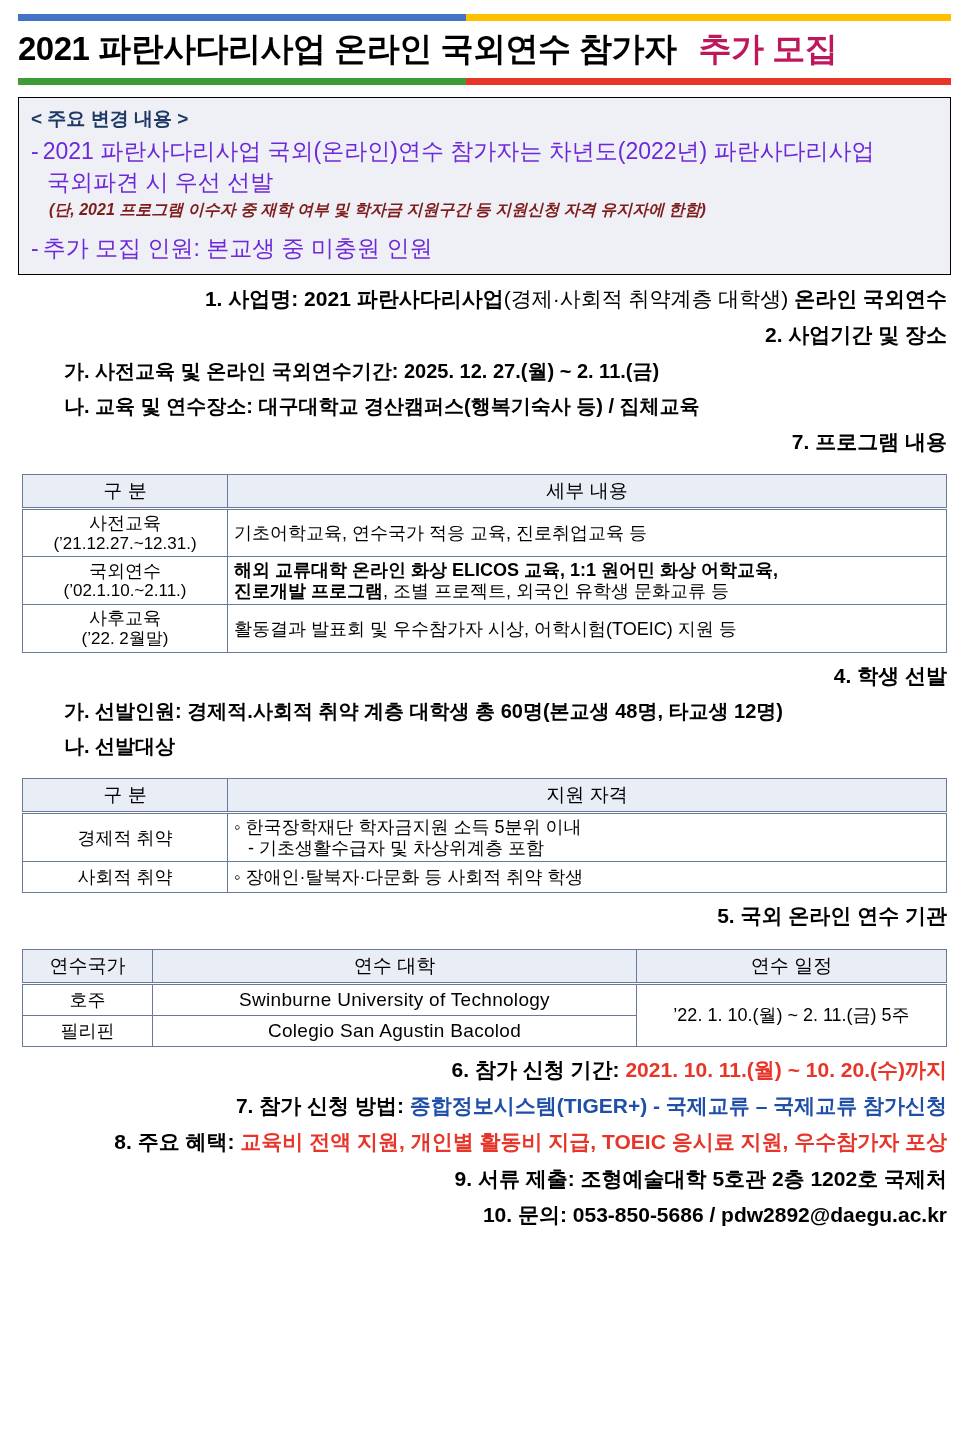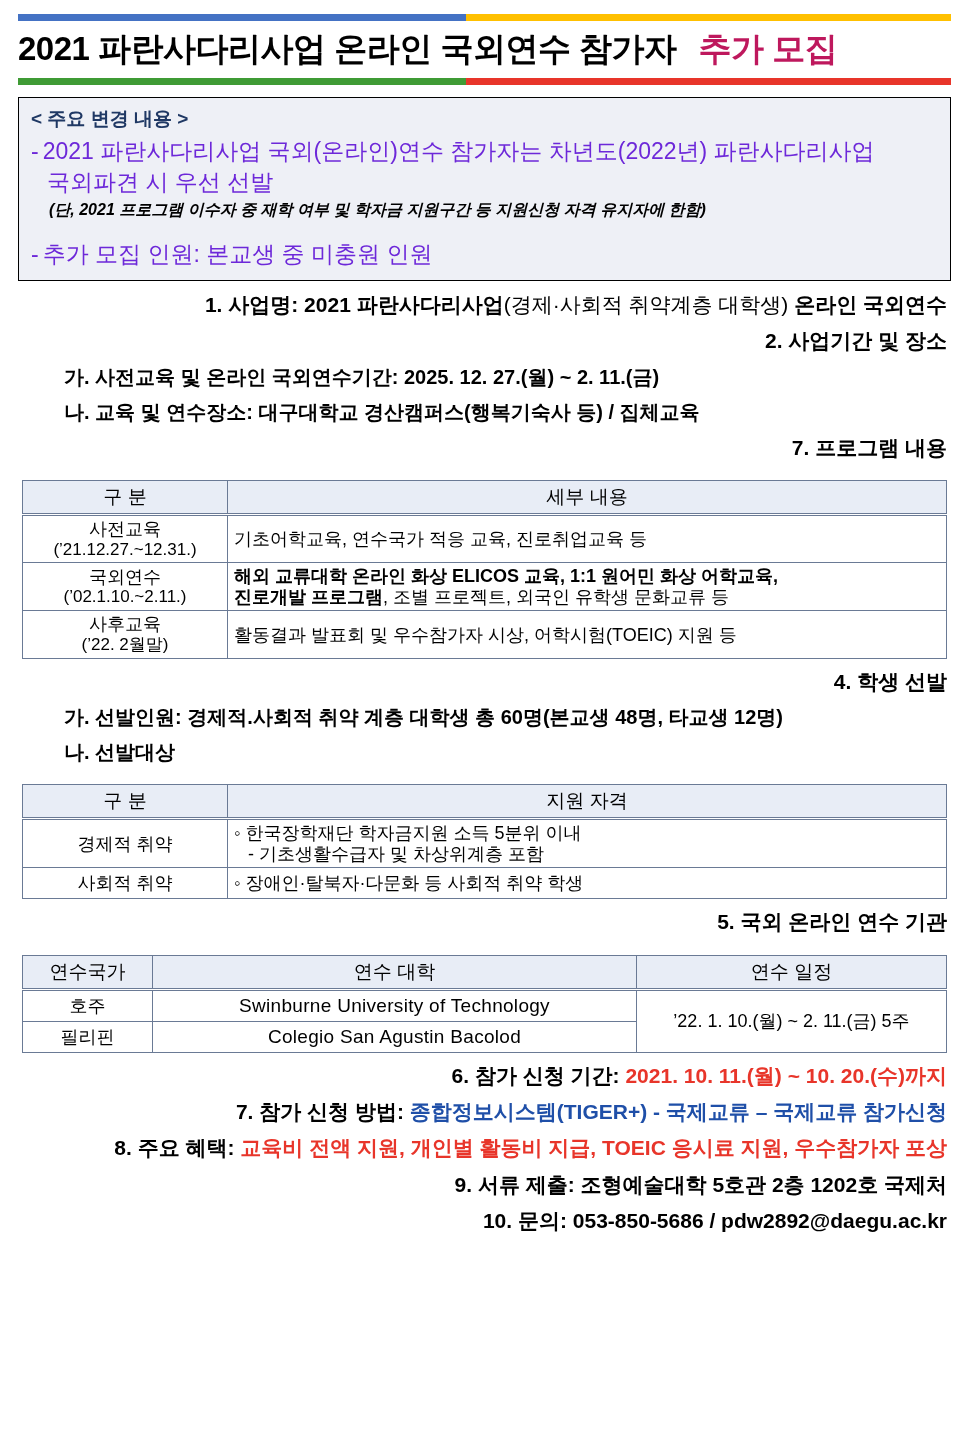--- a/index.html
+++ b/index.html
@@ -79,22 +79,22 @@
     font-weight: normal;
     color: #6d28d9;
     line-height: 1.35;
     text-indent: 0;
   }
   .notice-line .dash { margin-right: 4px; }
   .notice-sub {
     font-size: 16px;
     font-style: italic;
     font-weight: bold;
-    color: #000000;
-    margin: 2px 0 18px 18px;
+    color: #7f1d1d;
+    margin: 2px 0 12px 18px;
     line-height: 1.3;
   }
   .notice-indent {
     margin-left: 16px;
   }
 
   
   .body {
     margin: 10px 22px 0 22px;
   }

